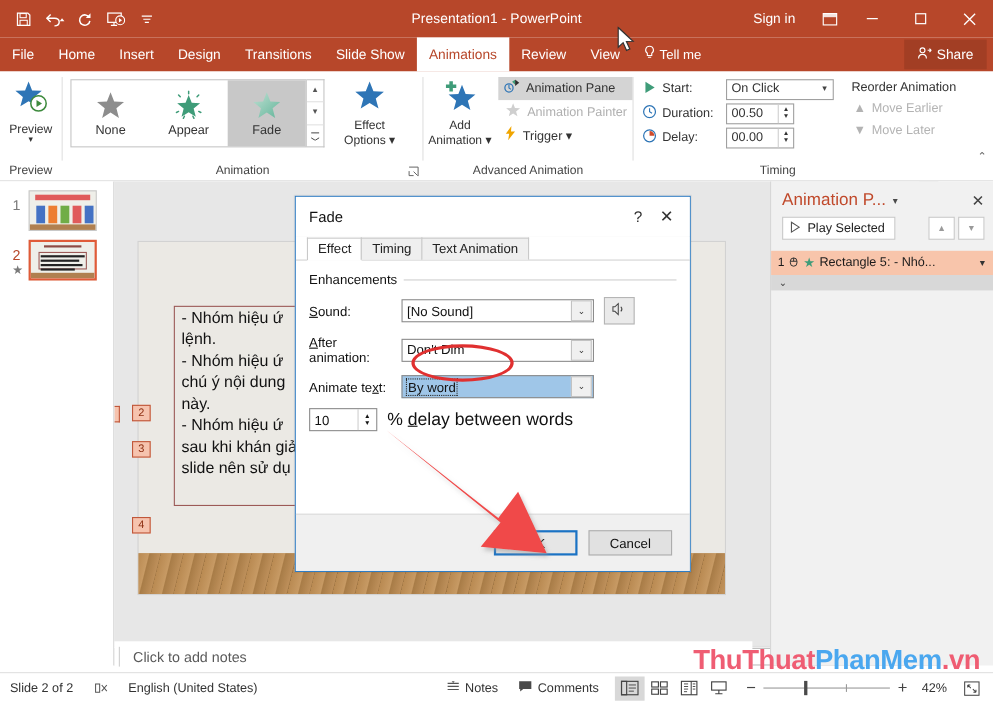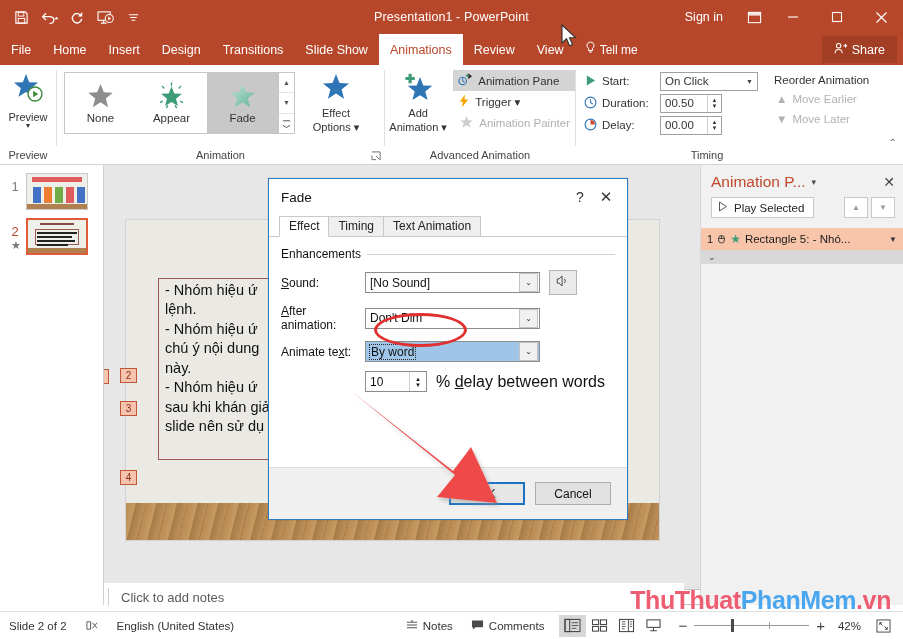--- a/index.html
+++ b/index.html
@@ -248,21 +248,21 @@
   .frow .lab { width:84px; font-size:12px; }
   .dcombo { width:175px; height:21px; border:1px solid #8c8c8c; background:#fff;
     display:flex; align-items:center; font-size:12px; padding-left:4px; }
   .dcombo .dc-arrow { margin-left:auto; width:19px; height:19px; border:1px solid #c2c2c2;
     background:#f0f0f0; display:flex; align-items:center; justify-content:center; font-size:8px; color:#333; margin-right:1px;}
   .dcombo.selected { background:#9fc6e8; }
   .dcombo.selected .sel-text { outline:1px dotted #2a2a2a; padding:0 1px; }
   .soundbtn { width:28px; height:25px; border:1px solid #b5b5b5; background:#eaeaea;
     margin-left:9px; display:flex; align-items:center; justify-content:center; }
   .dspin { width:62px; height:21px; border:1px solid #8c8c8c; background:#fff; display:flex;
-    align-items:center; font-size:12px; padding-left:4px; margin-left:84px; }
+    align-items:center; font-size:12px; padding-left:4px; }
   .dspin .ud { margin-left:auto; width:17px; height:19px; border-left:1px solid #cfcfcf;
     display:flex; flex-direction:column; align-items:center; justify-content:center; font-size:6px; }
   .delay-label { margin-left:9px; font-size:16px; }
   .dlg-footer { height:52px; background:#f0f0f0; display:flex; align-items:center;
     justify-content:flex-end; padding-right:16px; gap:10px; border-top:1px solid #dcdcdc;}
   .dbtn { width:76px; height:23px; background:#e1e1e1; border:1px solid #adadad;
     display:flex; align-items:center; justify-content:center; font-size:12px; }
   .dbtn.primary { border:2px solid #1a72c4; background:#e6e6e6; }
 
   .redellipse {
@@ -480,35 +480,35 @@
           <span>
             <svg width="15" height="14" viewBox="0 0 16 15">
               <circle cx="5" cy="8.5" r="4" fill="none" stroke="#2e75b6" stroke-width="1.2"></circle>
               <path d="M5 5.5v3l2 1.4" stroke="#2e75b6" stroke-width="1.1" fill="none"></path>
               <path d="M8 2.5l3-2v5z" fill="#3f9c79"></path>
               <path d="M15 3.5l-4 3.2v-6.4z" fill="#2e2e2e"></path>
             </svg>
           </span>
           <span>Animation Pane</span>
         </div>
+        <div class="smallbtn disabled">
+          <span>
+            <svg width="16" height="14" viewBox="0 0 17 15">
+                <path d="M9 1l1.8 4.6 5 .2-3.9 3.1 1.3 4.8-4.2-2.7-4.2 2.7 1.3-4.8L2.2 5.8l5-.2z" fill="#cfcfcf"></path>
+              </svg>
+          </span>
+          <span>Animation Painter</span>
+        </div>
         <div class="smallbtn">
           <span>
             <svg width="12" height="14" viewBox="0 0 12 15">
                 <path d="M7 .5L1.5 8.2h3.3L3.8 14.5 10.5 6H6.6z" fill="#f0a500"></path>
               </svg>
           </span>
           <span><span>Trigger</span> ▾</span>
-        </div>
-        <div class="smallbtn disabled">
-          <span>
-            <svg width="16" height="14" viewBox="0 0 17 15">
-                <path d="M9 1l1.8 4.6 5 .2-3.9 3.1 1.3 4.8-4.2-2.7-4.2 2.7 1.3-4.8L2.2 5.8l5-.2z" fill="#cfcfcf"></path>
-              </svg>
-          </span>
-          <span>Animation Painter</span>
         </div>
       </div>
     </div>
     <div class="rgroup-label">Advanced Animation</div>
   </div>
   <div class="rgroup-sep"></div>
 
   <div class="rgroup" style="width:322px;">
     <div class="rgroup-body">
       <div style="padding-left:8px;padding-top:2px;">

